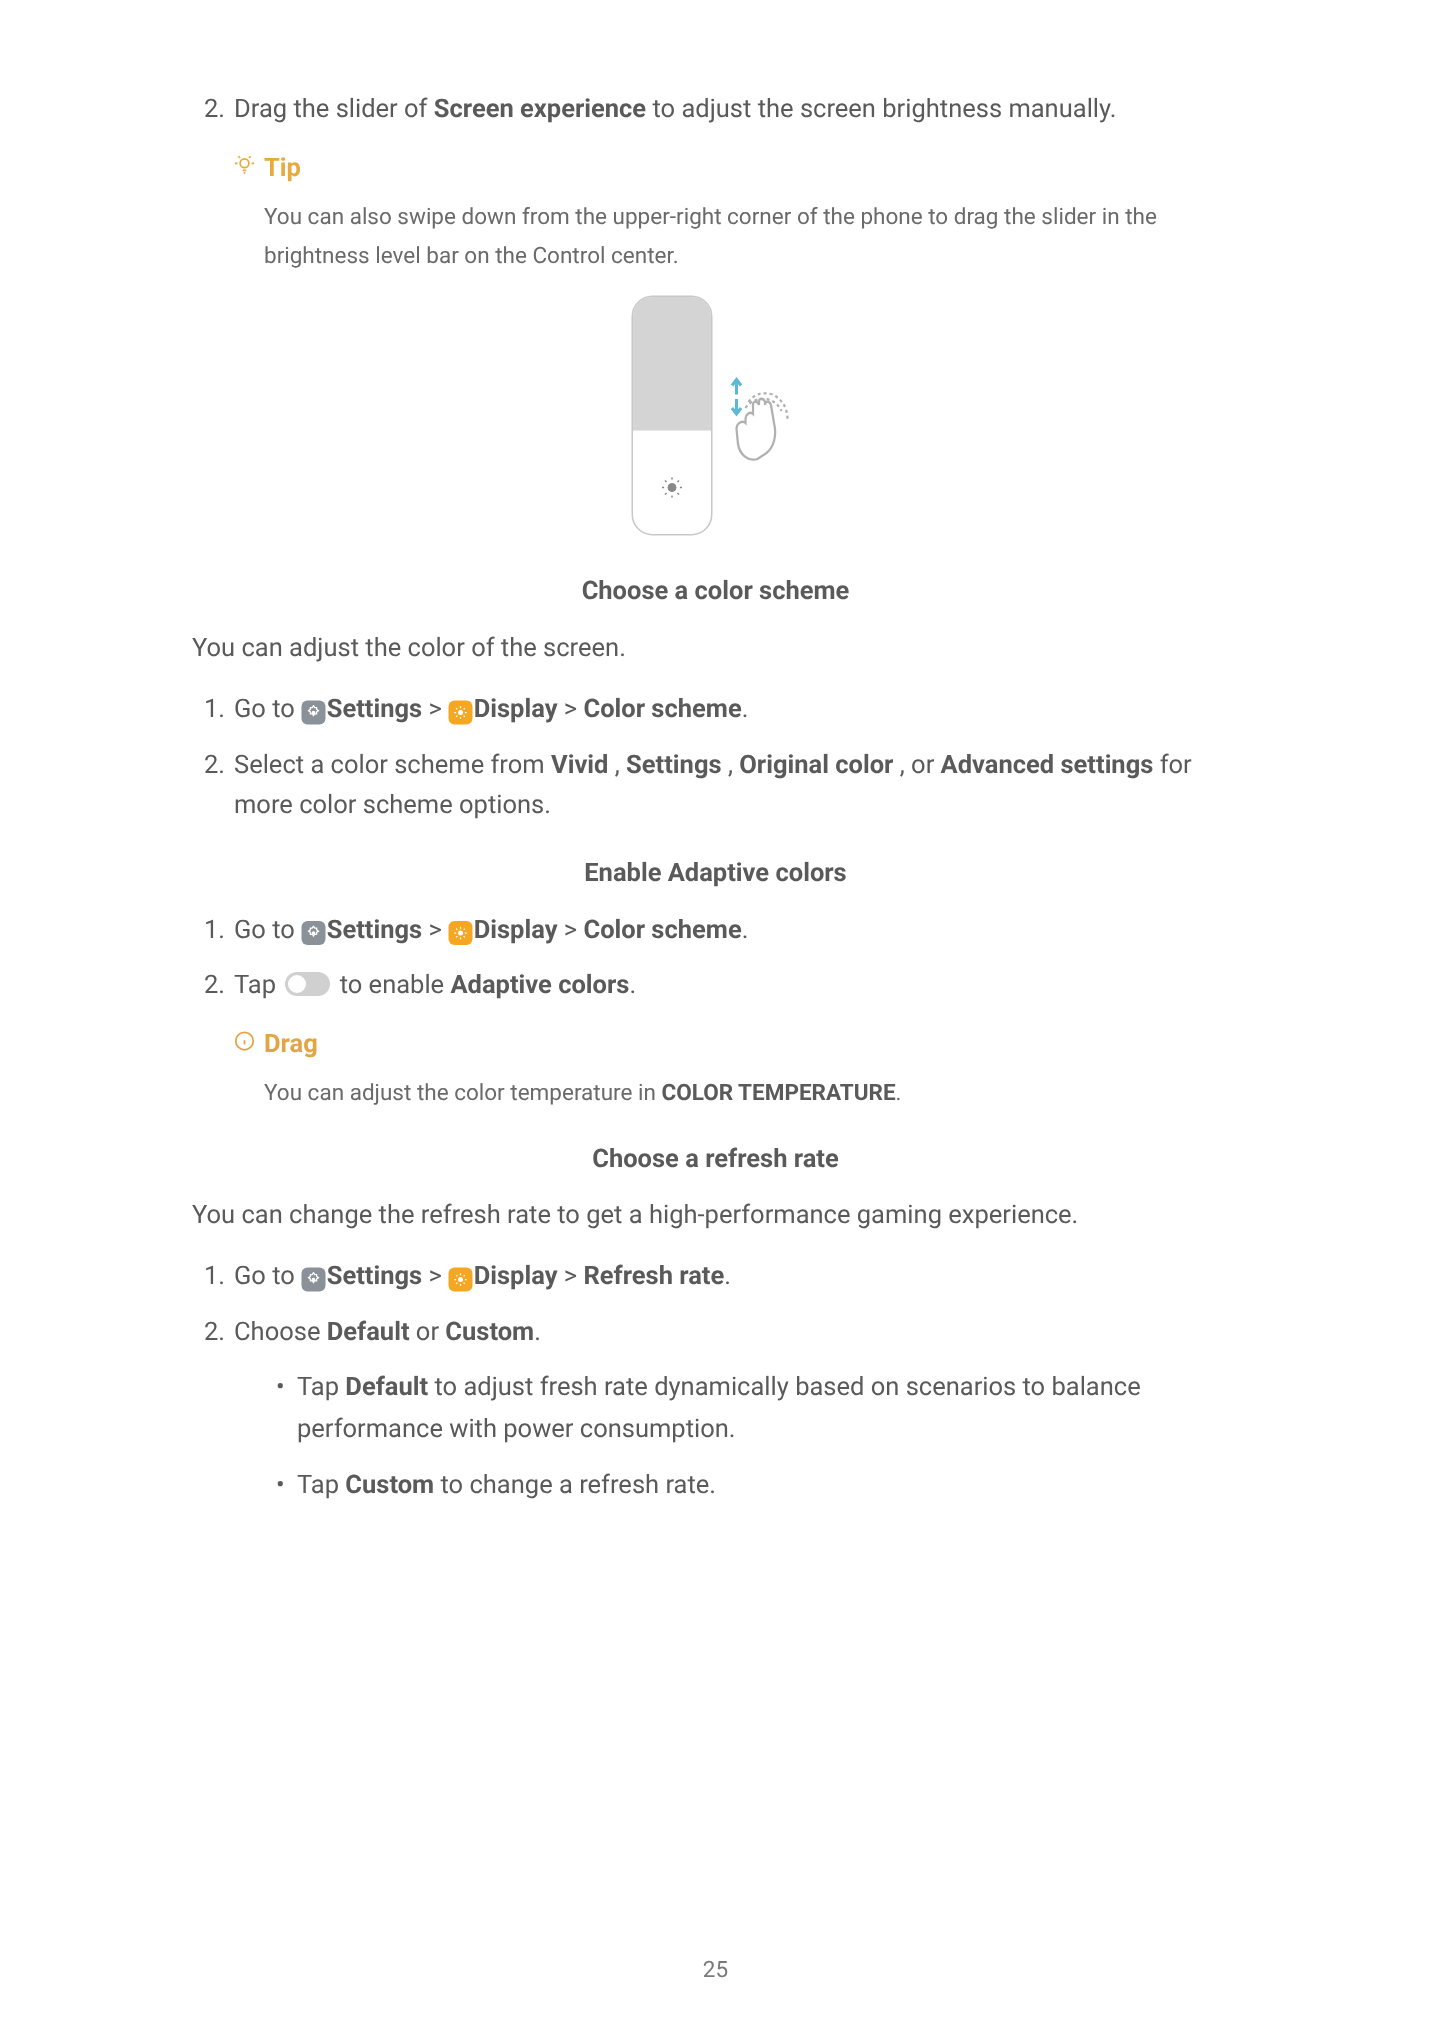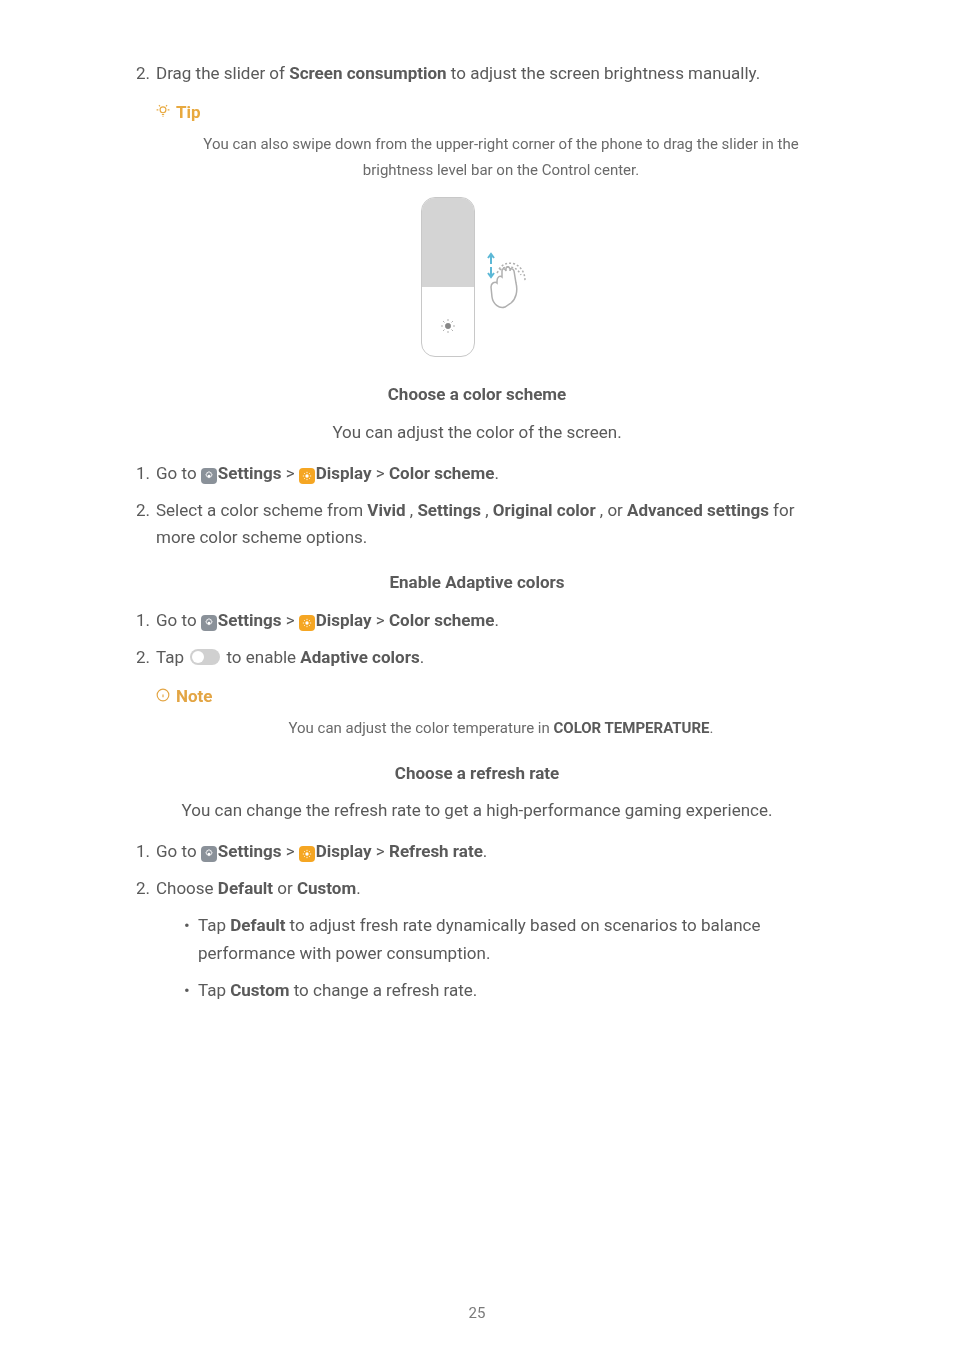--- a/index.html
+++ b/index.html
@@ -10,34 +10,34 @@
       font-family: -apple-system, BlinkMacSystemFont, 'Segoe UI', Roboto, Arial, sans-serif;
       color: #5a5a5a;
       padding: 60px 128px 40px 128px;
       position: relative;
     }
     .content { font-size: 17px; line-height: 1.6; }
     .num-item { display: flex; margin-bottom: 10px; }
     .num-item .num { flex-shrink: 0; width: 22px; text-align: right; margin-right: 6px; }
     .num-item .body { flex: 1; }
     .bold { font-weight: 700; color: #5a5a5a; }
-    .callout { margin-left: 28px; margin-top: 12px; margin-bottom: 12px; text-align: center; }
+    .callout { margin-left: 28px; margin-top: 12px; margin-bottom: 12px; }
     .callout-head { display: flex; align-items: center; gap: 6px; font-weight: 700; color: #e8a93f; margin-bottom: 6px; }
     .callout-head.note { color: #e3a544; }
     .callout-body { font-size: 15px; color: #6a6a6a; margin-left: 20px; line-height: 1.7; }
     .illustration { display: flex; justify-content: center; margin: 14px 0 24px 0; }
     .slider-box {
       width: 54px; height: 160px; border: 1px solid #c8c8c8; border-radius: 14px;
       background: #fff; position: relative; overflow: hidden;
     }
     .slider-fill { position: absolute; top: 0; left: 0; right: 0; height: 56%; background: #d4d4d4; }
     .slider-box .sun { position: absolute; bottom: 14px; left: 50%; transform: translateX(-50%); }
     .hand-svg { margin-left: 8px; align-self: flex-end; margin-bottom: 30px; }
     .heading { font-weight: 700; font-size: 17px; color: #5a5a5a; margin-top: 18px; margin-bottom: 10px; text-align: center; }
-    .para { margin-bottom: 14px; text-align: center; }
+    .para { margin-bottom: 14px; }
     .icon-badge {
       display: inline-flex; width: 16px; height: 16px; border-radius: 4px;
       align-items: center; justify-content: center; vertical-align: -2px; margin-right: 1px;
     }
     .icon-badge.settings { background: #8a9199; }
     .icon-badge.display { background: #f5a623; }
     .toggle-off {
       display: inline-block; width: 30px; height: 16px; border-radius: 10px;
       background: #d0d0d0; vertical-align: -2px; position: relative; margin: 0 2px;
     }
@@ -50,21 +50,21 @@
     .page-num { position: absolute; bottom: 28px; left: 0; right: 0; text-align: center; color: #7a7a7a; font-size: 15px; }
   </style>
 </head>
 <body>
 
 <div class="content">
 
   <div class="num-item">
     <div class="num">2.</div>
     <div class="body">
-      <span>Drag the slider of </span><span class="bold">Screen consumption</span><span> to adjust the screen brightness manually.</span>
+      <span>Drag the slider of </span><span class="bold">Screen experience</span><span> to adjust the screen brightness manually.</span>
     </div>
   </div>
 
   <div class="callout">
     <div class="callout-head">
       <span>
         <svg width="14" height="14" viewBox="0 0 24 24" fill="none" stroke="#e8a93f" stroke-width="2">
             <circle cx="12" cy="10" r="5"></circle>
             <path d="M10 18h4M11 21h2M7 4l-2-2M17 4l2-2M4 10H1M23 10h-3"></path>
           </svg>
@@ -149,21 +149,21 @@
   </div>
 
   <div class="callout">
     <div class="callout-head note">
       <span>
         <svg width="14" height="14" viewBox="0 0 24 24" fill="none" stroke="#e3a544" stroke-width="2">
             <circle cx="12" cy="12" r="10"></circle>
             <path d="M12 16v-5M12 8h.01"></path>
           </svg>
       </span>
-      <span>Note</span>
+      <span>Drag</span>
     </div>
     <div class="callout-body">
       <span>You can adjust the color temperature in </span><span class="bold">COLOR TEMPERATURE</span><span>.</span>
     </div>
   </div>
 
   <div class="heading">Choose a refresh rate</div>
   <div class="para">You can change the refresh rate to get a high-performance gaming experience.</div>
 
   <div class="num-item">

